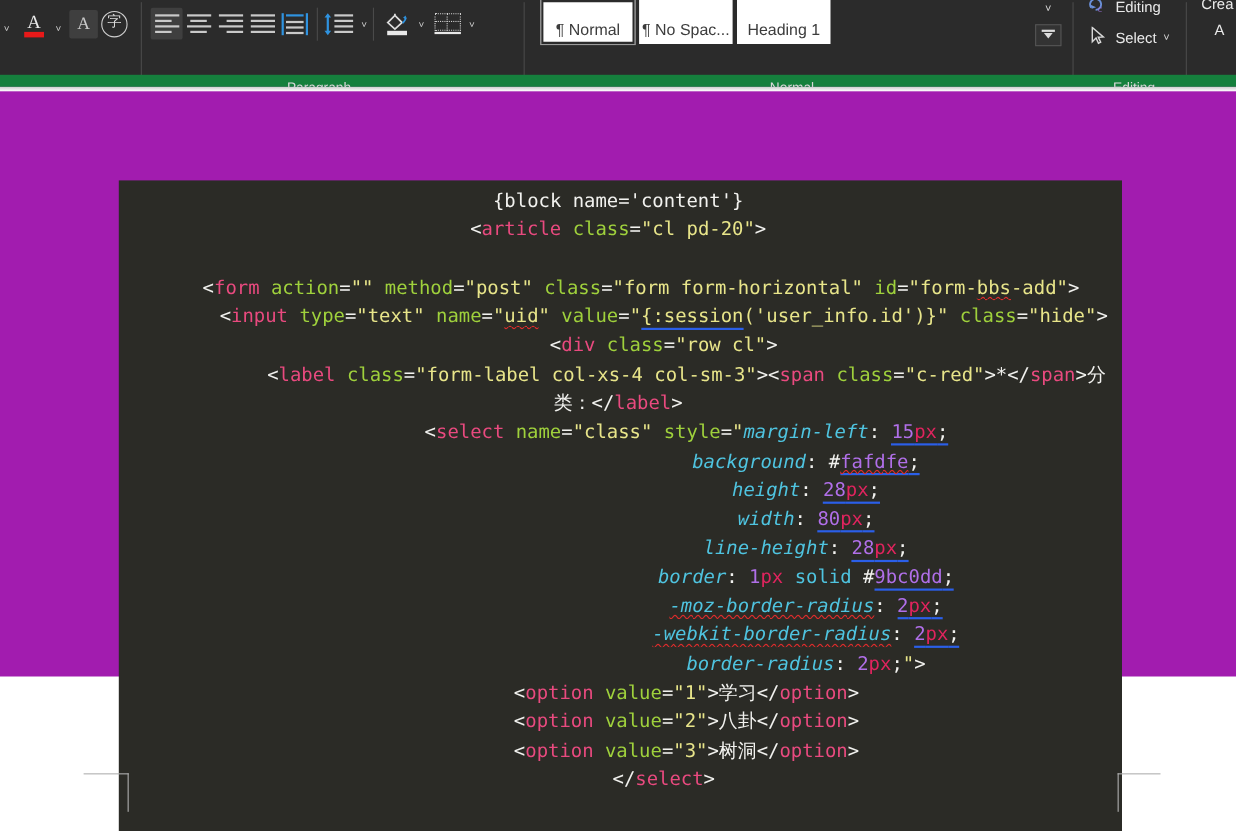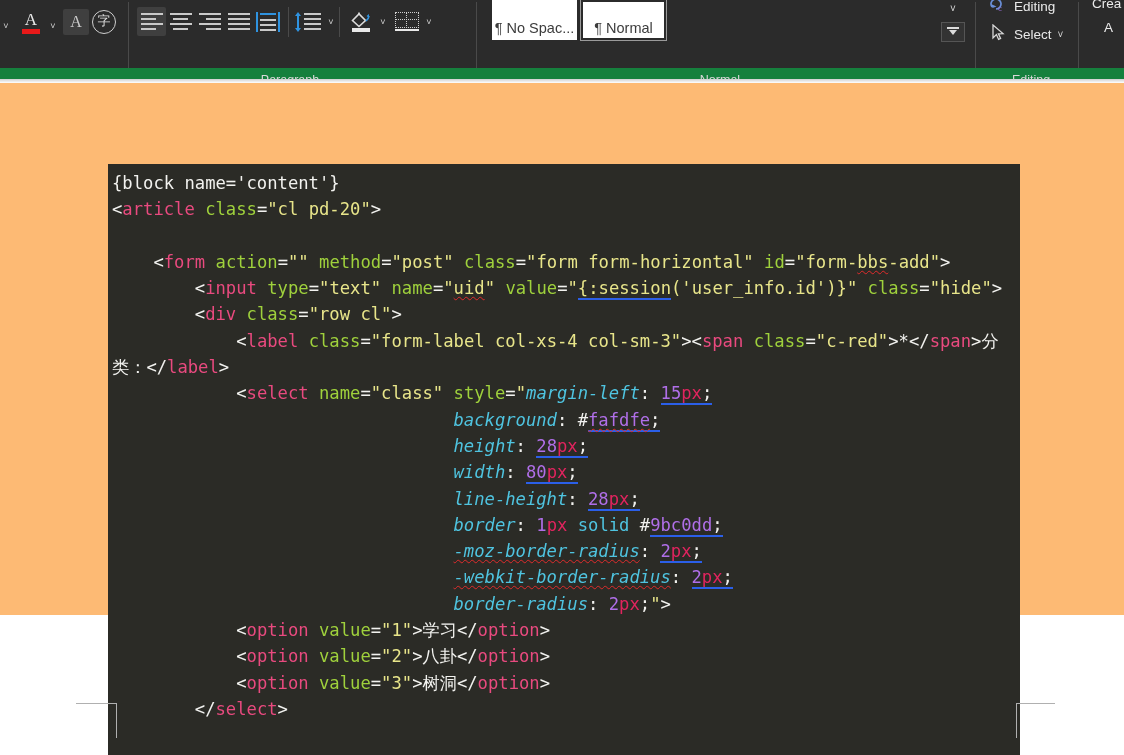--- a/index.html
+++ b/index.html
@@ -68,21 +68,21 @@
   .sbtn.b2{top:22px;border:1px solid #555;box-sizing:border-box;background:#333;}
 
   
   .edit-item{
     position:absolute;display:flex;align-items:center;gap:6px;
     font-size:13.5px;color:#eaeaea;white-space:nowrap;
   }
 
   
   .page{
-    position:absolute;left:0;top:79px;width:1124px;height:536px;background:#fdba74;
+    position:absolute;left:0;top:79px;width:1124px;height:536px;background:#a21caf;text-align:center;
   }
   .topshadow{
     position:absolute;left:0;top:0;width:1124px;height:4px;
     background:linear-gradient(#cfcfcf,#ffffff);
   }
   .corner{position:absolute;border-color:#b0b0b0;border-style:solid;}
 
   
   .code{
     position:absolute;left:108px;top:85px;width:912px;height:605px;
@@ -219,25 +219,28 @@
         <div style="position:absolute;left:11px;top:0;width:1px;height:16px;border-left:1px dotted #cfcfcf;"></div>
         <div style="position:absolute;left:0;top:7px;width:24px;height:1px;border-top:1px dotted #cfcfcf;"></div>
         <div style="position:absolute;left:0;top:17px;width:24px;height:2.5px;background:#e9e9e9;"></div>
       </div>
     </div>
     <div class="chev" style="left:423px;top:12px;">˅</div>
 
     <div class="vsep" style="left:476px;"></div>
 
     <div class="style-gallery">
+      <div class="style-item active">
+          <span>¶ Normal</span>
+        </div>
       <div class="style-item">
           <span>¶ No Spac...</span>
         </div>
-      <div class="style-item active">
-          <span>¶ Normal</span>
+      <div class="style-item">
+          <span>Heading 1</span>
         </div>
     </div>
 
     <div class="style-scroll">
       <div class="sbtn" style="top:-2px;">
           <span>˅</span>
         </div>
       <div class="sbtn b2">
         <div style="position:relative;width:14px;height:14px;">
           <div style="position:absolute;left:1px;top:2px;width:12px;height:1.6px;background:#dcdcdc;"></div>

